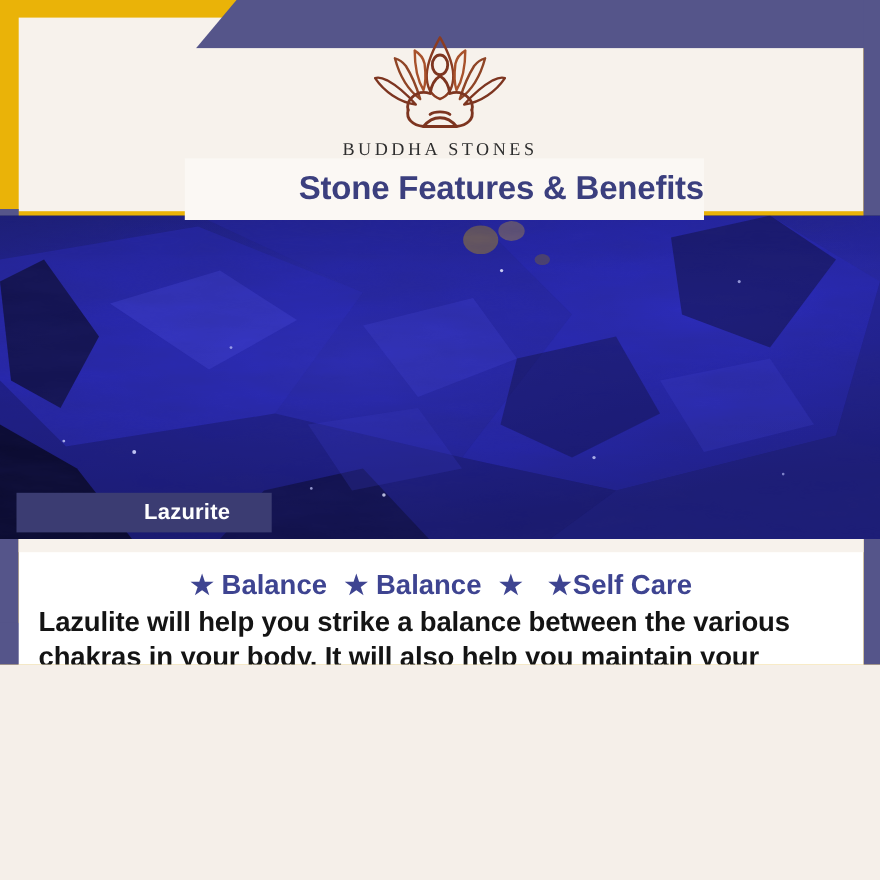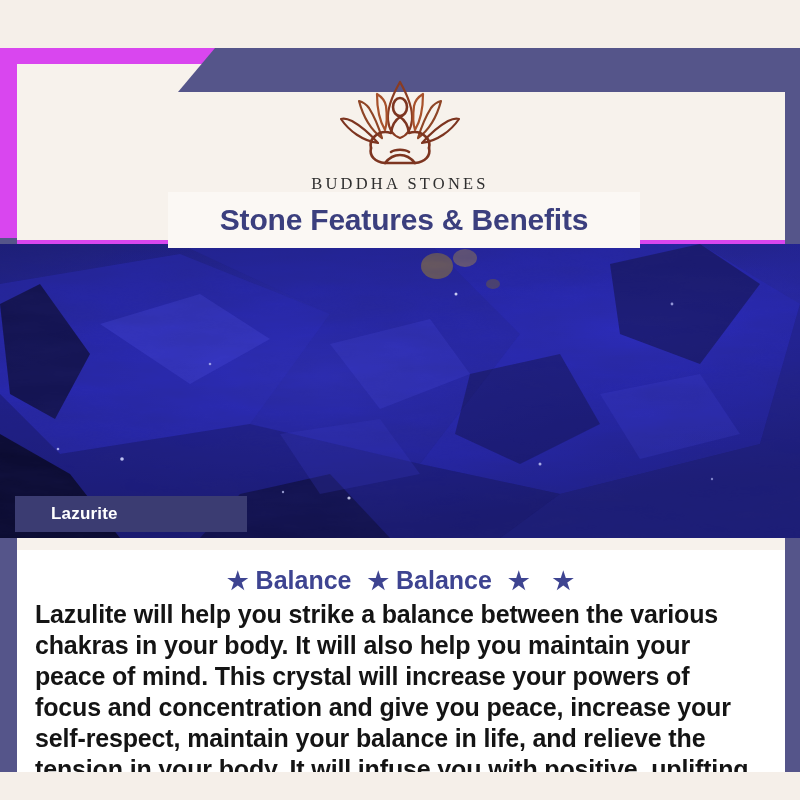--- a/index.html
+++ b/index.html
@@ -4,23 +4,22 @@
 <title>Stone Features &amp; Benefits</title>
 <style>
   html,body{margin:0;padding:0;}
   body{
     width:800px;height:800px;overflow:hidden;
     background:#f5efe9;
     font-family:"Liberation Sans", sans-serif;
     -webkit-font-smoothing:antialiased;
   }
   #poster{
-    position:relative;width:800px;height:724px;overflow:hidden;
-    background:#d946ef;
-    margin-top:48px;
+    position:relative;width:800px;height:604px;overflow:hidden;
+    background:#eab308;
   }
 
   
   .frame-top{
     position:absolute;left:0;top:0;width:800px;height:44px;
     background:#55558a;
     clip-path:polygon(215px 0, 800px 0, 800px 44px, 178px 44px);
   }
   .frame-right{
     position:absolute;right:0;top:0;width:15px;height:800px;
@@ -50,21 +49,21 @@
     margin-top:4px;
     font-family:"Liberation Serif", serif;
     font-size:16.5px;letter-spacing:3.2px;color:#2e2e2e;
     font-weight:400;
   }
 
   
   .title-band{
     position:absolute;left:168px;top:144px;width:472px;height:56px;
     background:#fbf8f4;
-    display:flex;align-items:center;justify-content:center;
+    display:flex;align-items:center;justify-content:flex-end;
     z-index:6;
   }
   .title-band .title-text{
     font-size:30px;font-weight:bold;color:#3b3f7e;
     letter-spacing:-0.2px;white-space:nowrap;
   }
 
   
   .photo{
     position:absolute;left:0;top:196px;width:800px;height:294px;
@@ -72,22 +71,22 @@
   }
   .photo svg{display:block;width:800px;height:294px;}
 
   
   .stone-tag{
     position:absolute;left:15px;top:448px;width:232px;height:36px;
     background:#3b3c72;z-index:5;
     display:flex;align-items:center;
   }
   .stone-tag .stone-name{
-    color:#ffffff;font-size:17px;font-weight:bold;
-    padding-left:36px;letter-spacing:0.2px;
+    color:#ffffff;font-size:20px;font-weight:bold;
+    padding-left:116px;letter-spacing:0.2px;
   }
 
   
   .body-card{
     position:absolute;left:17px;top:490px;width:768px;height:272px;
     background:#ffffff;z-index:4;
   }
   .card-topstripe{
     position:absolute;left:0;top:0;width:768px;height:12px;
     background:#f7f2ec;
@@ -247,19 +246,20 @@
       </span>
       <span class="benefit">
         <span class="star">★</span>
         <span>Balance</span>
       </span>
       <span class="benefit">
         <span class="star">★</span>
       </span>
       <span class="benefit nogap">
         <span class="star">★</span>
+        <span>Self Care</span>
       </span>
     </div>
 
     <div class="body-text">Lazulite will help you strike a balance between the various chakras in your body. It will also help you maintain your peace of mind. This crystal will increase your powers of focus and concentration and give you peace, increase your self-respect, maintain your balance in life, and relieve the tension in your body. It will infuse you with positive, uplifting spiritual energies.</div>
   </div>
 
 </div>
 
 </body></html>

